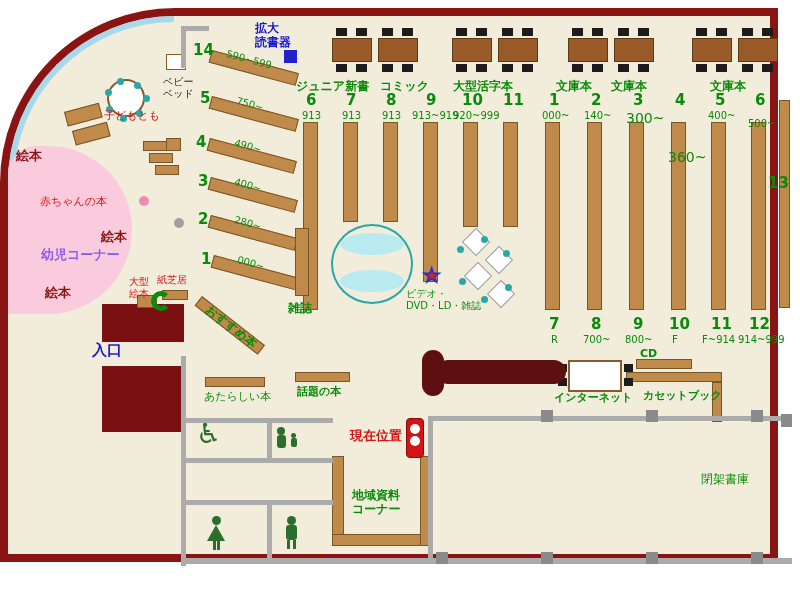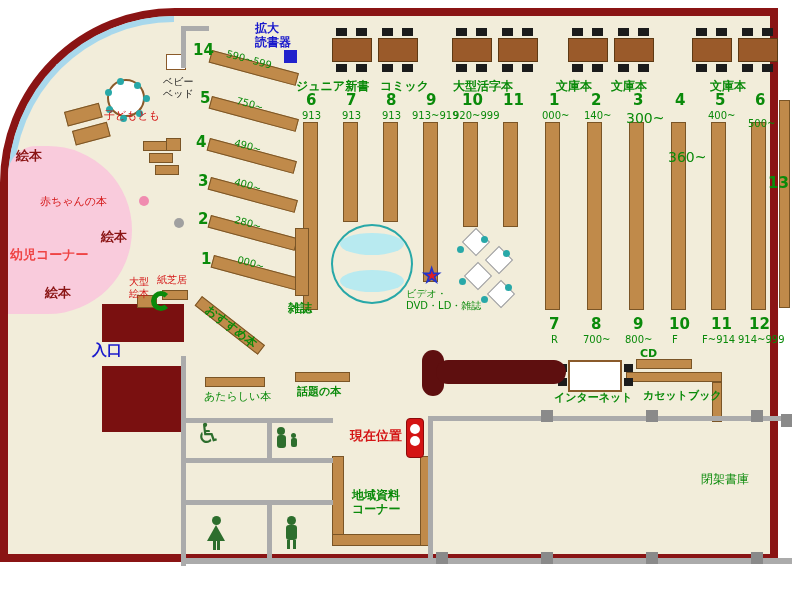--- a/index.html
+++ b/index.html
@@ -276,21 +276,21 @@
     <div class="lbl" style="left: 236px; top: 176px; color: rgb(10, 138, 10); font-size: 10px; font-weight: 400; transform: rotate(15deg);">400~</div>
     <div class="lbl" style="left: 236px; top: 214px; color: rgb(10, 138, 10); font-size: 10px; font-weight: 400; transform: rotate(15deg);">280~</div>
     <div class="lbl" style="left: 239px; top: 254px; color: rgb(10, 138, 10); font-size: 10px; font-weight: 400; transform: rotate(15deg);">000~</div>
     <div class="lbl" style="left: 163px; top: 76px; color: rgb(34, 34, 34); font-size: 10px; font-weight: 400;">ベビー
 ベッド</div>
     <div class="lbl" style="left: 104px; top: 110px; color: rgb(212, 20, 20); font-size: 11px; font-weight: 400;">子どもとも</div>
     <div class="lbl" style="left: 40px; top: 196px; color: rgb(212, 20, 20); font-size: 11px; font-weight: 400;">赤ちゃんの本</div>
     <div class="lbl" style="left: 16px; top: 149px; color: rgb(138, 20, 20); font-size: 13px; font-weight: 700;">絵本</div>
     <div class="lbl" style="left: 101px; top: 230px; color: rgb(138, 20, 20); font-size: 13px; font-weight: 700;">絵本</div>
     <div class="lbl" style="left: 45px; top: 286px; color: rgb(138, 20, 20); font-size: 13px; font-weight: 700;">絵本</div>
-    <div class="lbl" style="left: 10px; top: 248px; color: #ef4444; font-size: 13px; font-weight: 700;">幼児コーナー</div>
+    <div class="lbl" style="left: 41px; top: 248px; color: #8b5cf6; font-size: 13px; font-weight: 700;">幼児コーナー</div>
     <div class="lbl" style="left: 129px; top: 276px; color: rgb(212, 20, 20); font-size: 10px; font-weight: 400;">大型
 絵本</div>
     <div class="lbl" style="left: 157px; top: 274px; color: rgb(212, 20, 20); font-size: 10px; font-weight: 400;">紙芝居</div>
     <div class="lbl" style="left: 92px; top: 342px; color: rgb(24, 24, 204); font-size: 15px; font-weight: 700;">入口</div>
     <div class="lbl" style="left: 288px; top: 302px; color: rgb(10, 138, 10); font-size: 12px; font-weight: 700;">雑誌</div>
     <div class="lbl" style="left: 211px; top: 303px; color: rgb(10, 138, 10); font-size: 12px; font-weight: 700; transform: rotate(38deg);">おすすめ本</div>
     <div class="lbl" style="left: 406px; top: 288px; color: rgb(10, 138, 10); font-size: 10px; font-weight: 400;">ビデオ・
 DVD・LD・雑誌</div>
     <div class="lbl" style="left: 204px; top: 391px; color: rgb(10, 138, 10); font-size: 11px; font-weight: 400;">あたらしい本</div>
     <div class="lbl" style="left: 297px; top: 386px; color: rgb(10, 138, 10); font-size: 11px; font-weight: 700;">話題の本</div>

